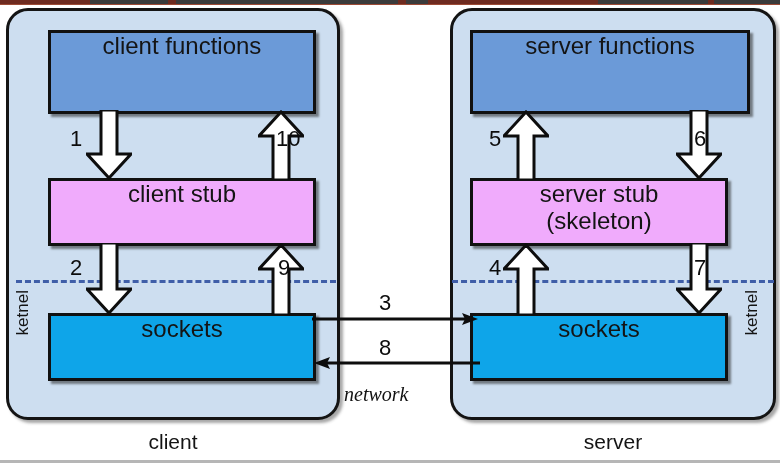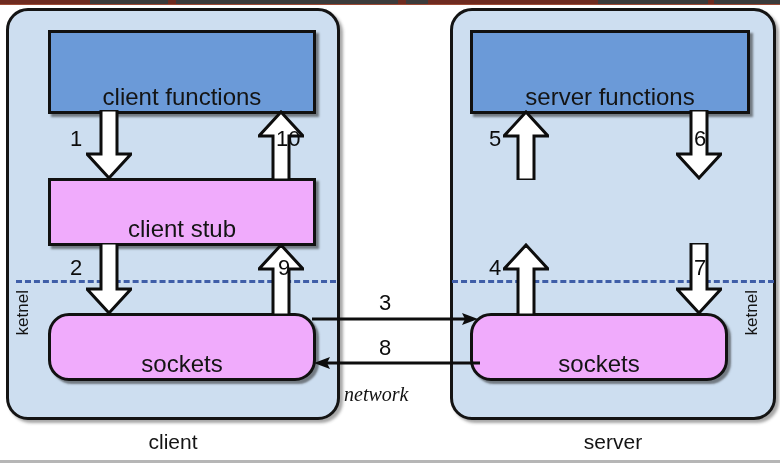--- a/index.html
+++ b/index.html
@@ -51,30 +51,30 @@
   #panel-server { left: 450px; top: 8px;  width: 326px; height: 412px; }
 
   
   .box {
     position: absolute;
     border: 3px solid #111111;
     box-sizing: border-box;
     display: flex;
     flex-direction: column;
     align-items: center;
-    justify-content: flex-end;
+    justify-content: flex-start;
     color: #141414;
     font-size: 24px;
     line-height: 1.12;
     text-align: center;
     box-shadow: 3px 3px 2px rgba(40,40,40,0.55);
   }
   .box.fn      { background: #6b9ad8; }
   .box.stub    { background: #f0abfc; }
-  .box.sockets { background: #f0abfc; border-radius: 21px; }
+  .box.sockets { background: #0ea5e9; }
 
   #box-client-functions { left: 48px;  top: 30px;  width: 268px; height: 84px; }
   #box-client-stub      { left: 48px;  top: 178px; width: 268px; height: 68px; }
   #box-client-sockets   { left: 48px;  top: 313px; width: 268px; height: 68px; }
 
   #box-server-functions { left: 470px; top: 30px;  width: 280px; height: 84px; }
   #box-server-stub      { left: 470px; top: 178px; width: 258px; height: 68px; }
   #box-server-sockets   { left: 470px; top: 313px; width: 258px; height: 68px; }
 
   
@@ -234,20 +234,24 @@
   <div class="panel" id="panel-server"></div>
 
   <div class="dashed" id="dash-server"></div>
 
   <div class="ketnel" id="ketnel-server">ketnel</div>
 
   <div class="box fn" id="box-server-functions">
     <span>server functions</span>
   </div>
 
+  <div class="box stub" id="box-server-stub">
+    <span>server stub</span>
+    <span>(skeleton)</span>
+  </div>
 
   <div class="box sockets" id="box-server-sockets">
     <span>sockets</span>
   </div>
 
   <div class="block-arrow" id="arr-5">
     <svg width="46" height="70" viewBox="0 0 46 70">
       <path d="M23,2 L45,26 L31,26 L31,70 L15,70 L15,26 L1,26 Z" fill="#ffffff" stroke="#0d0d0d" stroke-width="3" stroke-linejoin="miter"></path>
     </svg>
   </div>

